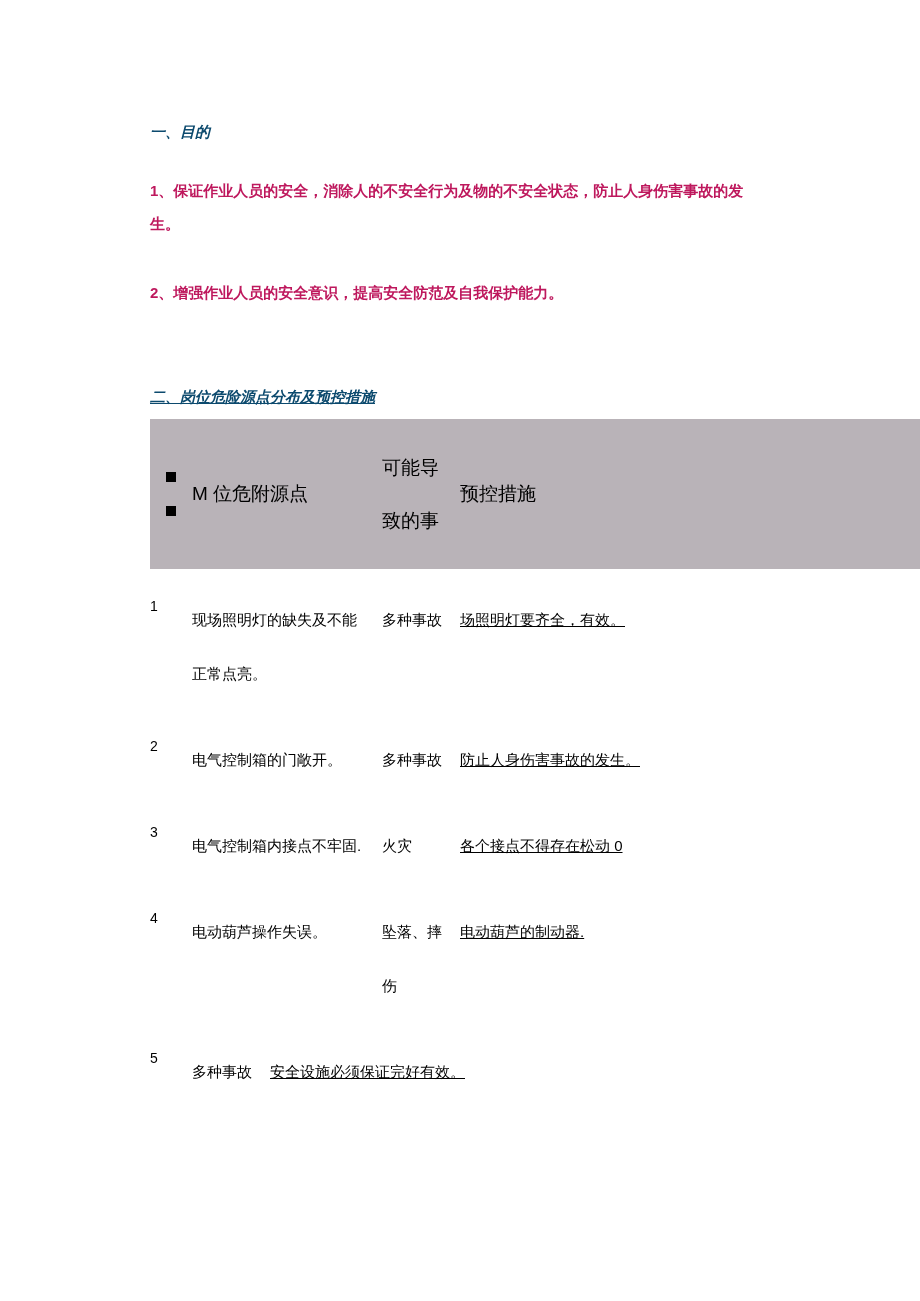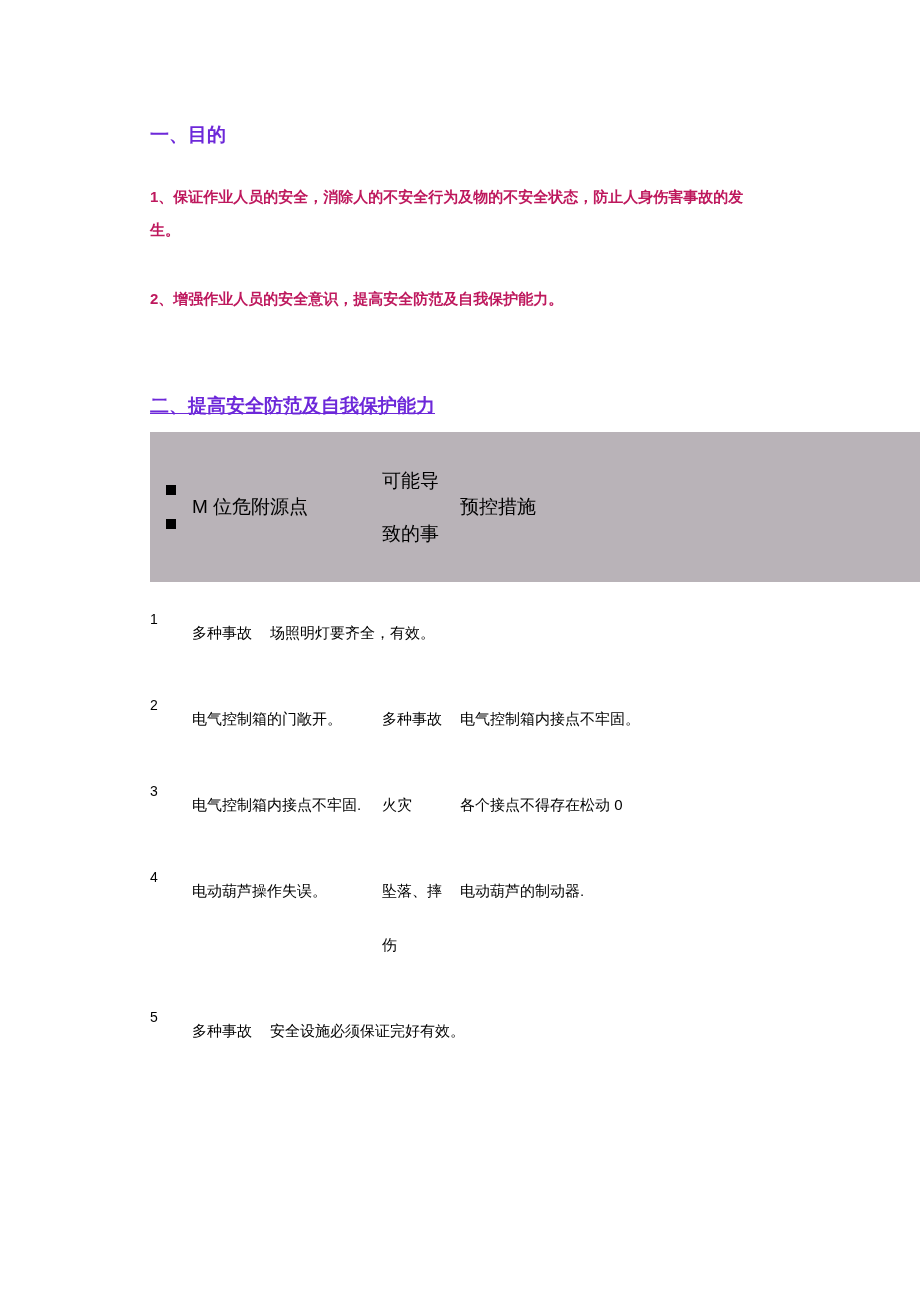--- a/index.html
+++ b/index.html
@@ -10,24 +10,25 @@
     body {
       font-family: "Microsoft YaHei", "SimSun", Arial, sans-serif;
       background: #ffffff;
       width: 920px;
       padding: 120px 150px 60px 150px;
       font-size: 15px;
       color: #000;
       line-height: 1.6;
     }
     .section-heading {
-      color: #6d28d9;
+      color: #0c4a6e;
       font-weight: bold;
-      font-size: 19px;
+      font-size: 15px;
       margin-bottom: 30px;
+      font-style: italic;
     }
     .section-heading.underline {
       text-decoration: underline;
     }
     .paragraph {
       color: #be185d;
       margin-bottom: 36px;
       line-height: 2.2;
       font-weight: bold;
     }
@@ -100,58 +101,60 @@
     .cell-event {
       width: 78px;
       flex-shrink: 0;
       padding-right: 10px;
       line-height: 3.6;
     }
     .cell-measure {
       flex: 1;
       padding-right: 18px;
       line-height: 3.6;
+      text-decoration: underline;
     }
   </style>
 </head>
 <body>
 
 <div class="section-heading">一、目的</div>
 
 <p class="paragraph">1、保证作业人员的安全，消除人的不安全行为及物的不安全状态，防止人身伤害事故的发生。</p>
 
 <p class="paragraph">2、增强作业人员的安全意识，提高安全防范及自我保护能力。</p>
 
 <div class="section-gap"></div>
 
-<div class="section-heading underline">二、提高安全防范及自我保护能力</div>
+<div class="section-heading underline">二、岗位危险源点分布及预控措施</div>
 
 <div class="table-wrap">
 
   <div class="thead-row">
     <div class="col-num">
       <span class="black-square"></span>
       <span class="black-square"></span>
     </div>
     <div class="col-source th-text">M 位危附源点</div>
     <div class="col-event th-text">可能导致的事</div>
     <div class="col-measure th-text">预控措施</div>
   </div>
 
   <div class="tbody-row">
     <div class="cell-num">1</div>
+    <div class="cell-source">现场照明灯的缺失及不能正常点亮。</div>
     <div class="cell-event">多种事故</div>
     <div class="cell-measure">场照明灯要齐全，有效。</div>
   </div>
 
   <div class="tbody-row">
     <div class="cell-num">2</div>
     <div class="cell-source">电气控制箱的门敞开。</div>
     <div class="cell-event">多种事故</div>
-    <div class="cell-measure">电气控制箱内接点不牢固。</div>
+    <div class="cell-measure">防止人身伤害事故的发生。</div>
   </div>
 
   <div class="tbody-row">
     <div class="cell-num">3</div>
     <div class="cell-source">电气控制箱内接点不牢固.</div>
     <div class="cell-event">火灾</div>
     <div class="cell-measure">各个接点不得存在松动 0</div>
   </div>
 
   <div class="tbody-row">

